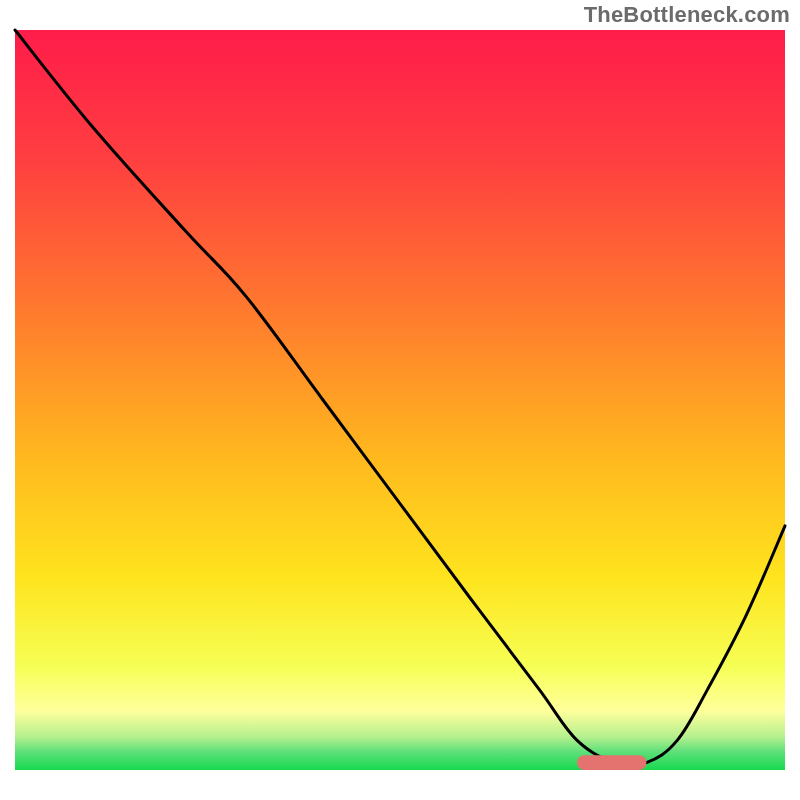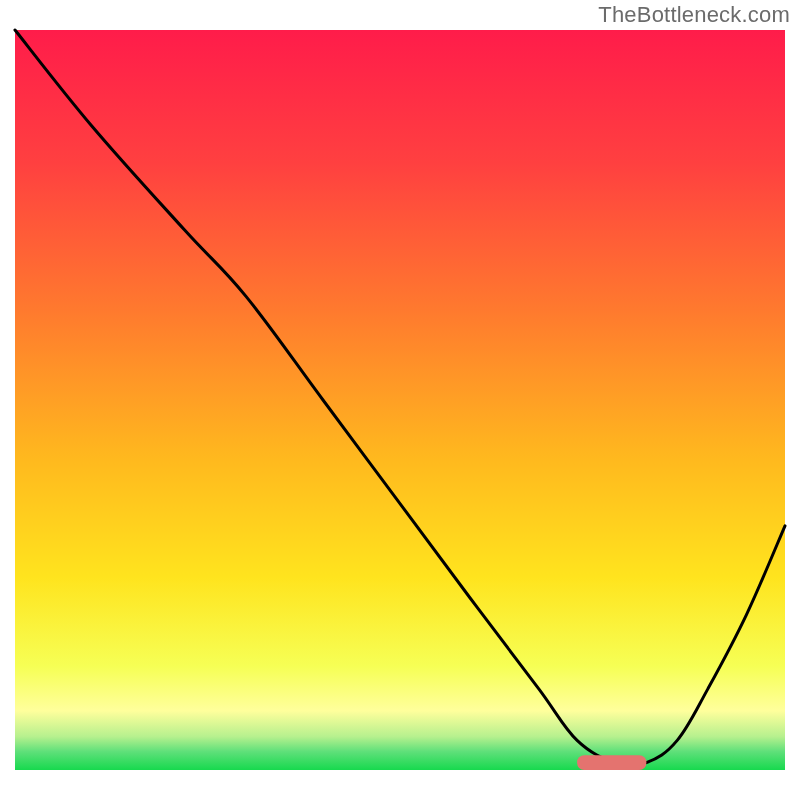--- a/index.html
+++ b/index.html
@@ -14,21 +14,21 @@
   .stage {
     position: relative;
     width: 800px;
     height: 800px;
   }
   .watermark {
     position: absolute;
     top: 2px;
     right: 10px;
     font-size: 22px;
-    font-weight: 400;
+    font-weight: 700;
     color: #6b6b6b;
     letter-spacing: 0.2px;
     user-select: none;
   }
   svg {
     position: absolute;
     left: 0;
     top: 0;
   }
 </style>

